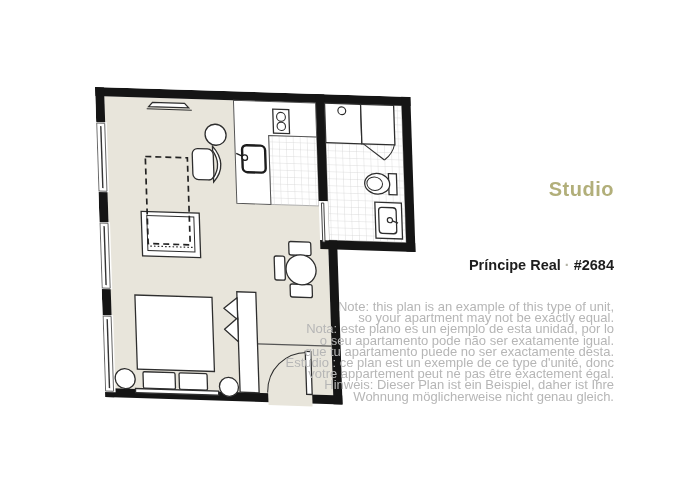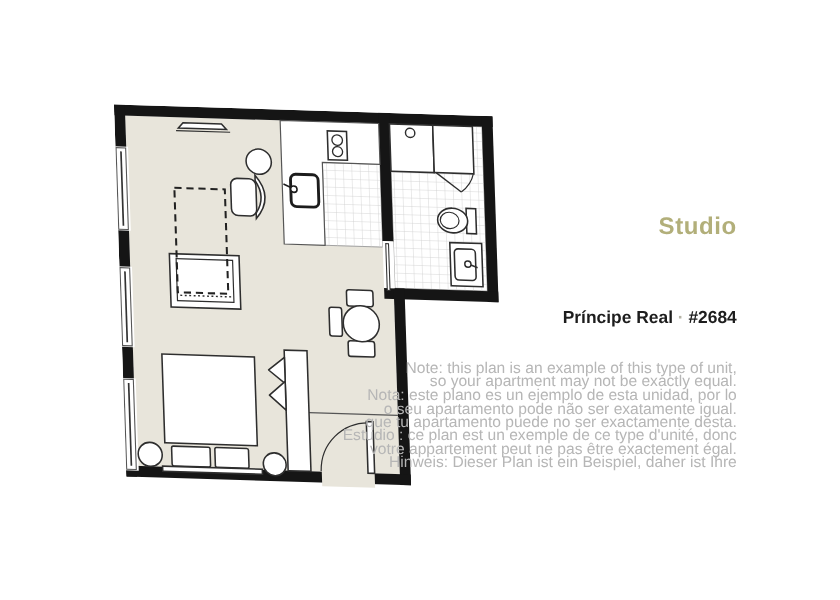--- a/index.html
+++ b/index.html
@@ -181,13 +181,14 @@
 
 <div class="note">
   <div>Note: this plan is an example of this type of unit,</div>
   <div>so your apartment may not be exactly equal.</div>
   <div>Nota: este plano es un ejemplo de esta unidad, por lo</div>
   <div>o seu apartamento pode não ser exatamente igual.</div>
   <div>que tu apartamento puede no ser exactamente desta.</div>
   <div>Estudio : ce plan est un exemple de ce type d'unité, donc</div>
   <div>votre appartement peut ne pas être exactement égal.</div>
   <div>Hinweis: Dieser Plan ist ein Beispiel, daher ist Ihre</div>
+  <div>Wohnung möglicherweise nicht genau gleich.</div>
 </div>
 
 </body></html>

